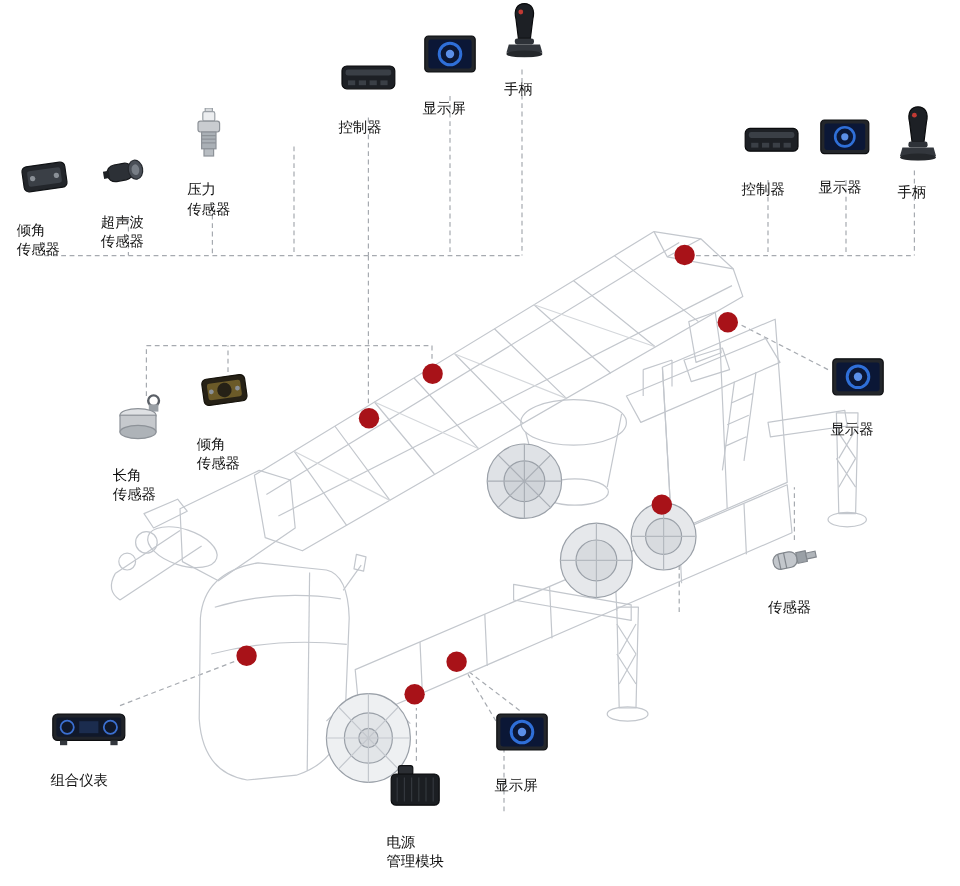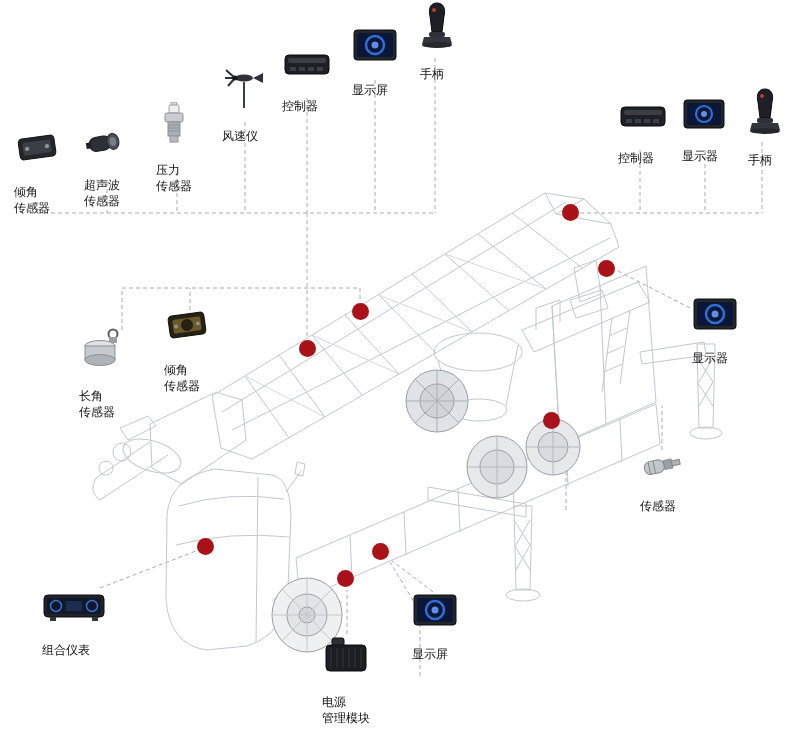--- a/index.html
+++ b/index.html
@@ -133,49 +133,37 @@
             <ellipse cx="29" cy="16" rx="6" ry="8" fill="#4a4f57" stroke="#24272c"></ellipse>
             <ellipse cx="29" cy="16" rx="3.2" ry="4.5" fill="#787e86"></ellipse>
             <rect x="2" y="13" width="5" height="6" fill="#1d2024"></rect>
           </g>
         </svg>
     </span>
     <div class="lbl">超声波
 传感器</div>
   </div>
 
-  <div class="comp" style="left:156px;top:102px">
+  <div class="comp" style="left:156px;top:90px">
     <span class="icon">
       <svg width="36" height="42" viewBox="0 0 36 42">
           <rect x="15" y="0" width="6" height="4" fill="#d7dadd" stroke="#9aa0a6"></rect>
           <rect x="13" y="3" width="10" height="8" rx="1.5" fill="#eceef0" stroke="#9aa0a6"></rect>
           <rect x="9" y="11" width="18" height="9" rx="2" fill="#c9ccd0" stroke="#8d9298"></rect>
           <rect x="12" y="20" width="12" height="14" fill="#aab0b6" stroke="#8d9298"></rect>
           <line x1="12" y1="23" x2="24" y2="23" stroke="#8d9298"></line>
           <line x1="12" y1="26" x2="24" y2="26" stroke="#8d9298"></line>
           <line x1="12" y1="29" x2="24" y2="29" stroke="#8d9298"></line>
           <rect x="14" y="34" width="8" height="6" fill="#b8bdc2" stroke="#8d9298"></rect>
         </svg>
     </span>
     <div class="lbl">压力
 传感器</div>
   </div>
 
-  <div class="comp" style="left:222px;top:62px">
-    <span class="icon">
-      <svg width="44" height="48" viewBox="0 0 44 48">
-          <line x1="22" y1="20" x2="22" y2="46" stroke="#3c4046" stroke-width="2"></line>
-          <ellipse cx="22" cy="16" rx="9" ry="3.5" fill="#2e3238"></ellipse>
-          <path d="M13,16 L4,8 M13,16 L3,16 M13,16 L6,24" stroke="#2e3238" stroke-width="2" fill="none"></path>
-          <path d="M31,16 L41,11 L41,21 Z" fill="#2e3238"></path>
-          <circle cx="13" cy="16" r="2.5" fill="#15171a"></circle>
-        </svg>
-    </span>
-    <div class="lbl">风速仪</div>
-  </div>
 
   <div class="comp" style="left:282px;top:48px">
     <span class="icon">
       <svg width="50" height="32" viewBox="0 0 50 32">
           <rect x="3" y="7" width="44" height="19" rx="4" fill="#1d2025" stroke="#0a0b0d"></rect>
           <rect x="6" y="10" width="38" height="5" rx="2" fill="#3a3f46"></rect>
           <rect x="8" y="19" width="6" height="4" fill="#3a3f46"></rect>
           <rect x="17" y="19" width="6" height="4" fill="#3a3f46"></rect>
           <rect x="26" y="19" width="6" height="4" fill="#3a3f46"></rect>
           <rect x="35" y="19" width="6" height="4" fill="#3a3f46"></rect>
@@ -269,21 +257,21 @@
             <line x1="14" y1="9" x2="14" y2="22" stroke="#82878d"></line>
             <rect x="24" y="11" width="8" height="9" fill="#9aa0a6" stroke="#82878d"></rect>
             <rect x="32" y="13" width="8" height="5" fill="#b0b5ba" stroke="#82878d"></rect>
           </g>
         </svg>
     </span>
     <div class="lbl">传感器</div>
   </div>
 
 
-  <div class="comp" style="left:79px;top:326px">
+  <div class="comp" style="left:94px;top:326px">
     <span class="icon">
       <svg width="46" height="44" viewBox="0 0 46 44">
           <circle cx="34" cy="8" r="4.5" fill="none" stroke="#5a5f66" stroke-width="2"></circle>
           <rect x="30" y="11" width="8" height="6" fill="#9aa0a6"></rect>
           <ellipse cx="21" cy="20" rx="15" ry="5.5" fill="#dfe1e4" stroke="#8d9298"></ellipse>
           <rect x="6" y="20" width="30" height="14" fill="#c6c9cd" stroke="#8d9298"></rect>
           <ellipse cx="21" cy="34" rx="15" ry="5.5" fill="#aeb3b8" stroke="#8d9298"></ellipse>
         </svg>
     </span>
     <div class="lbl">长角

